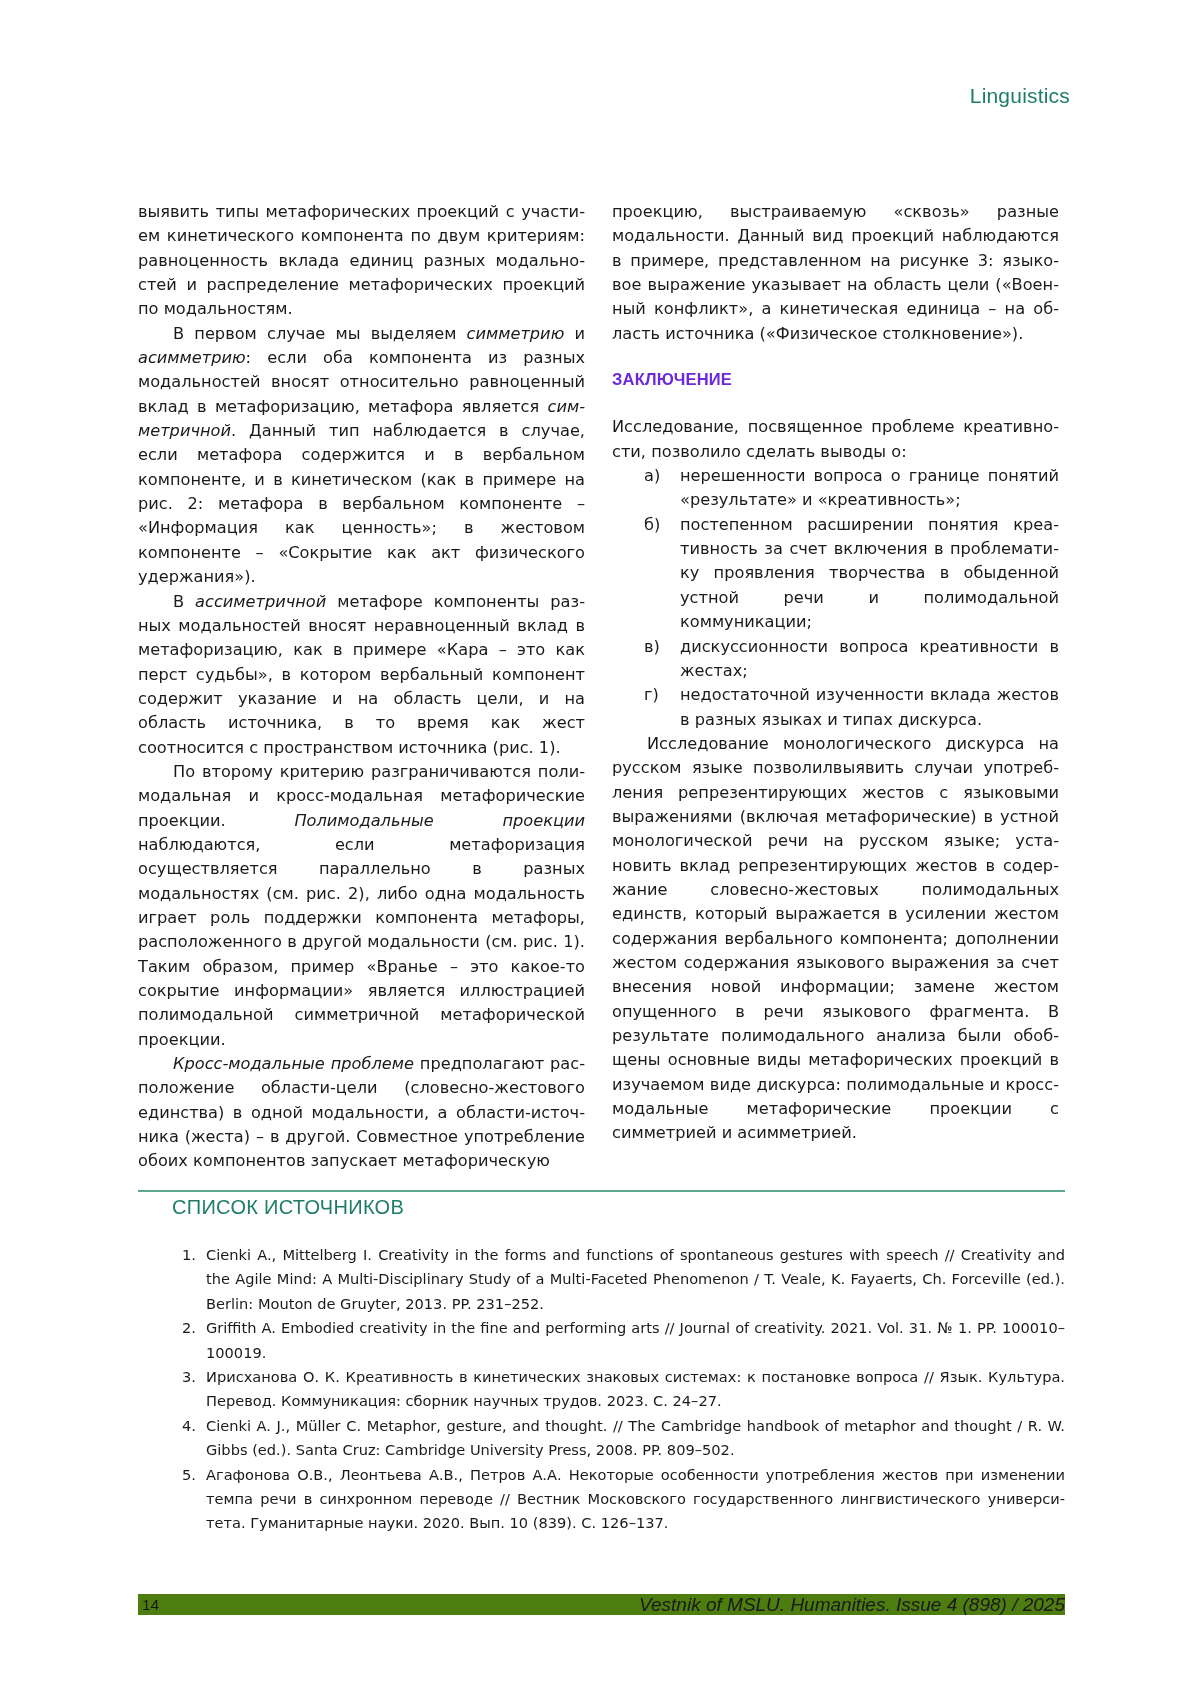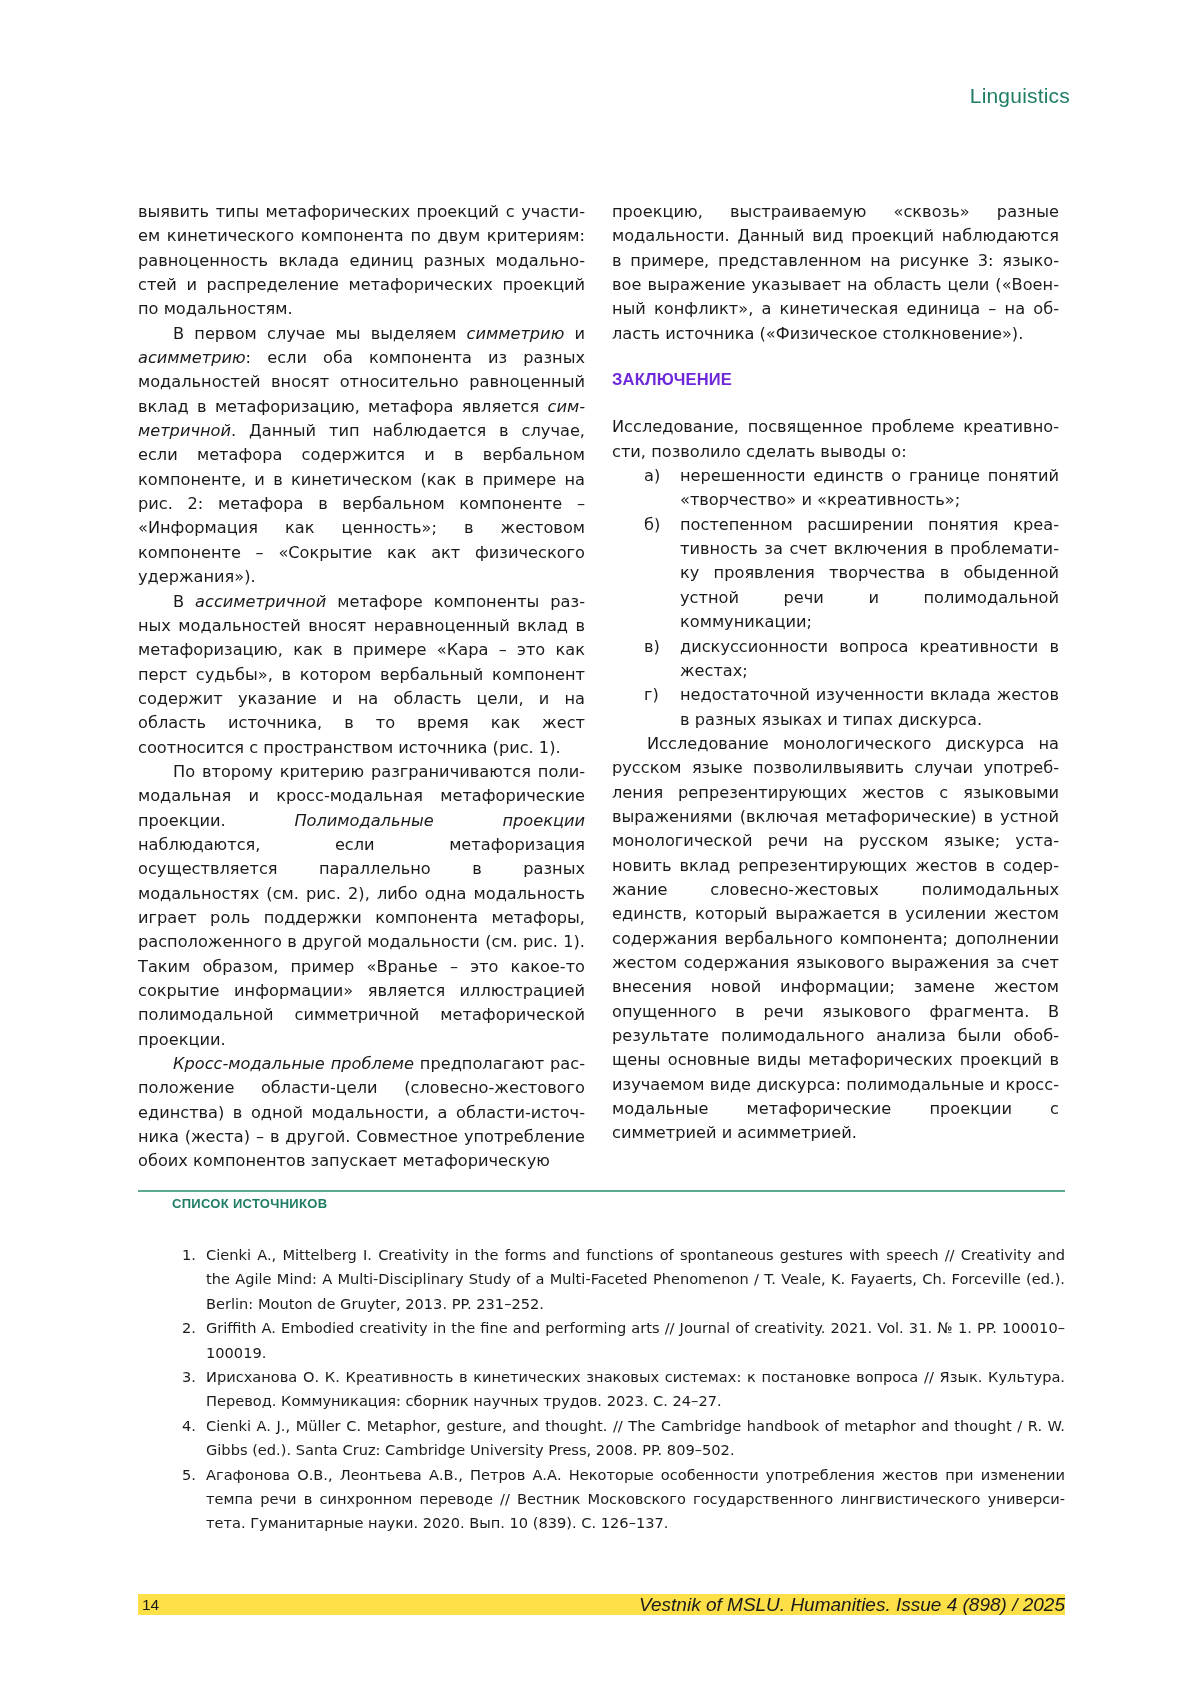--- a/index.html
+++ b/index.html
@@ -13,27 +13,27 @@
   .col-right { left: 612px; }
   .col p { margin: 0; }
   .indent { text-indent: 35px; }
   .col b i, .col i b, .em { font-weight: normal; font-style: italic; }
   .heading { color: #6d28d9; font-weight: bold; font-size: 16.5px; margin: 21px 0 24px 0 !important;
          font-family: "Liberation Sans", sans-serif; letter-spacing: 0.2px; }
   .list { margin: 0; padding: 0; list-style: none; }
   .list li { position: relative; padding-left: 68px; }
   .list li .mk { position: absolute; left: 32px; top: 0; }
   .refs-rule { position: absolute; left: 138px; top: 1190px; width: 927px; height: 2px; background: #5aa892; }
-  .refs-heading { position: absolute; left: 172px; top: 1196px; font-size: 13px; font-weight: bold;
+  .refs-heading { position: absolute; left: 172px; top: 1196px; font-size: 20px; font-weight: normal;
          color: #1f7d66; font-family: "Liberation Sans", sans-serif; letter-spacing: 0.3px; }
   .refs { position: absolute; left: 172px; top: 1243px; width: 893px; margin: 0; padding: 0; list-style: none;
          font-size: 14.6px; line-height: 24.4px; text-align: justify; }
   .refs li { position: relative; padding-left: 34px; }
   .refs li .num { position: absolute; left: 10px; top: 0; }
-  .footer { position: absolute; left: 138px; top: 1594px; width: 927px; height: 21px; background: #fde047; }
+  .footer { position: absolute; left: 138px; top: 1594px; width: 927px; height: 21px; background: #4d7c0f; }
   .footer .page-num { position: absolute; left: 4px; top: 0; font-size: 15.5px; line-height: 21px;
          font-family: "Liberation Sans", sans-serif; color: #1a1a1a; }
   .footer .journal { position: absolute; right: 0; top: 0; font-size: 19px; line-height: 21px;
          font-style: italic; font-family: "Liberation Sans", sans-serif; color: #1a1a1a; }
 </style>
 </head>
 <body>
 
 <div class="section-title">Linguistics</div>
 
@@ -43,21 +43,21 @@
   <p class="indent"><span>В </span><span class="em">ассиметричной</span><span> метафоре компоненты раз­ных модальностей вносят неравноценный вклад в метафоризацию, как в примере «Кара – это как перст судьбы», в котором вербальный компонент содержит указание и на область цели, и на область источника, в то время как жест соотносится с про­странством источника (рис. 1).</span></p>
   <p class="indent"><span>По второму критерию разграничиваются поли­модальная и кросс-модальная метафорические проекции. </span><span class="em">Полимодальные проекции</span><span> наблюдаются, если метафоризация осуществляется параллель­но в разных модальностях (см. рис. 2), либо одна модальность играет роль поддержки компонента метафоры, расположенного в другой модальности (см. рис. 1). Таким образом, пример «Вранье – это какое-то сокрытие информации» является иллюстрацией полимодальной симметричной метафорической проекции.</span></p>
   <p class="indent"><span class="em">Кросс-модальные проблеме</span><span> предполагают рас­положение области-цели (словесно-жестового единства) в одной модальности, а области-источ­ника (жеста) – в другой. Совместное употребление обоих компонентов запускает метафорическую</span></p>
 </div>
 
 <div class="col col-right">
   <p>проекцию, выстраиваемую «сквозь» разные модальности. Данный вид проекций наблюдаются в примере, представленном на рисунке 3: языко­вое выражение указывает на область цели («Воен­ный конфликт», а кинетическая единица – на об­ласть источника («Физическое столкновение»).</p>
   <p class="heading">ЗАКЛЮЧЕНИЕ</p>
   <p>Исследование, посвященное проблеме креативно­сти, позволило сделать выводы о:</p>
   <ul class="list">
-    <li><span class="mk">а)</span><span>нерешенности единств о границе понятий «творчество» и «креативность»;</span></li>
+    <li><span class="mk">а)</span><span>нерешенности вопроса о границе понятий «результате» и «креативность»;</span></li>
     <li><span class="mk">б)</span><span>постепенном расширении понятия креа­тивность за счет включения в проблемати­ку проявления творчества в обыденной уст­ной речи и полимодальной коммуникации;</span></li>
     <li><span class="mk">в)</span><span>дискуссионности вопроса креативности в жестах;</span></li>
     <li><span class="mk">г)</span><span>недостаточной изученности вклада жестов в разных языках и типах дискурса.</span></li>
   </ul>
   <p class="indent">Исследование монологического дискурса на русском языке позволилвыявить случаи употреб­ления репрезентирующих жестов с языковыми выражениями (включая метафорические) в уст­ной монологической речи на русском языке; уста­новить вклад репрезентирующих жестов в содер­жание словесно-жестовых полимодальных единств, который выражается в усилении жестом содержания вербального компонента; допол­нении жестом содержания языкового выраже­ния за счет внесения новой информации; замене жестом опущенного в речи языкового фрагмента. В результате полимодального анализа были обоб­щены основные виды метафорических проекций в изучаемом виде дискурса: полимодальные и кросс-модальные метафорические проекции с симметрией и асимметрией.</p>
 </div>
 
 <div class="refs-rule"></div>
 <div class="refs-heading">СПИСОК ИСТОЧНИКОВ</div>
 <ol class="refs">

